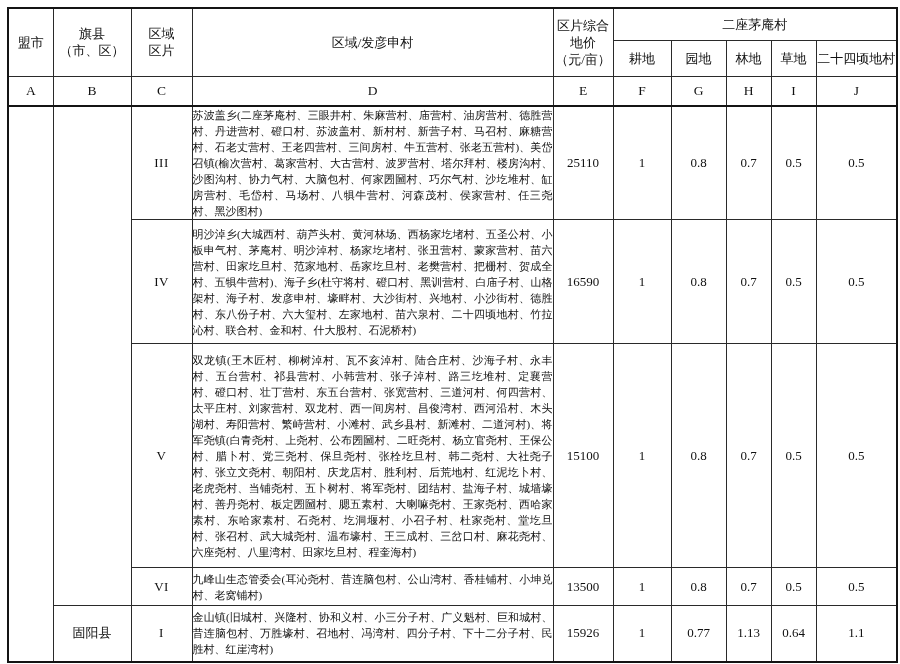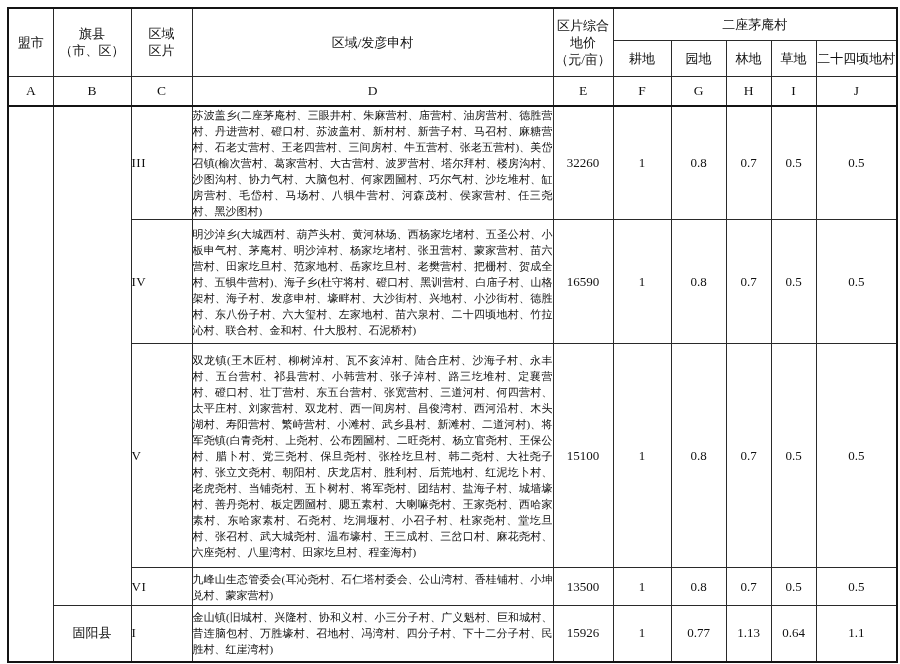--- a/index.html
+++ b/index.html
@@ -41,21 +41,21 @@
     white-space: pre-line;
   }
   td.letter {
     text-align: center;
     font-size: 13.5px;
   }
   tr.letters-row td {
     border-bottom: 2px solid #141414;
   }
   td.zone {
-    text-align: left;
+    text-align: center;
     font-size: 13px;
     letter-spacing: 0.5px;
   }
   td.county {
     text-align: center;
     font-size: 13px;
   }
   td.desc {
     text-align: justify;
     text-justify: inter-ideograph;
@@ -121,21 +121,21 @@
       <td class="letter">H</td>
       <td class="letter">I</td>
       <td class="letter">J</td>
     </tr>
 
     <tr style="height:112px">
       <td class="county" rowspan="5"></td>
       <td class="county" rowspan="4"></td>
       <td class="zone">III</td>
       <td class="desc">苏波盖乡(二座茅庵村、三眼井村、朱麻营村、庙营村、油房营村、德胜营村、丹进营村、磴口村、苏波盖村、新村村、新营子村、马召村、麻糖营村、石老丈营村、王老四营村、三间房村、牛五营村、张老五营村)、美岱召镇(榆次营村、葛家营村、大古营村、波罗营村、塔尔拜村、楼房沟村、沙图沟村、协力气村、大脑包村、何家圐圙村、巧尔气村、沙圪堆村、缸房营村、毛岱村、马场村、八犋牛营村、河森茂村、侯家营村、任三尧村、黑沙图村)</td>
-      <td class="num">32260</td>
+      <td class="num">25110</td>
       <td class="num">1</td>
       <td class="num">0.8</td>
       <td class="num">0.7</td>
       <td class="num">0.5</td>
       <td class="num">0.5</td>
     </tr>
 
     <tr style="height:124px">
       <td class="zone">IV</td>
       <td class="desc">明沙淖乡(大城西村、葫芦头村、黄河林场、西杨家圪堵村、五圣公村、小板申气村、茅庵村、明沙淖村、杨家圪堵村、张丑营村、蒙家营村、苗六营村、田家圪旦村、范家地村、岳家圪旦村、老樊营村、把栅村、贺成全村、五犋牛营村)、海子乡(杜守将村、磴口村、黑训营村、白庙子村、山格架村、海子村、发彦申村、壕畔村、大沙街村、兴地村、小沙街村、德胜村、东八份子村、六大玺村、左家地村、苗六泉村、二十四顷地村、竹拉沁村、联合村、金和村、什大股村、石泥桥村)</td>
@@ -153,21 +153,21 @@
       <td class="num">15100</td>
       <td class="num">1</td>
       <td class="num">0.8</td>
       <td class="num">0.7</td>
       <td class="num">0.5</td>
       <td class="num">0.5</td>
     </tr>
 
     <tr style="height:38px">
       <td class="zone">VI</td>
-      <td class="desc">九峰山生态管委会(耳沁尧村、石仁塔村委会、公山湾村、香桂铺村、小坤兑村、蒙家营村)</td>
+      <td class="desc">九峰山生态管委会(耳沁尧村、昔连脑包村、公山湾村、香桂铺村、小坤兑村、老窝铺村)</td>
       <td class="num">13500</td>
       <td class="num">1</td>
       <td class="num">0.8</td>
       <td class="num">0.7</td>
       <td class="num">0.5</td>
       <td class="num">0.5</td>
     </tr>
 
     <tr style="height:56px">
       <td class="county">固阳县</td>

